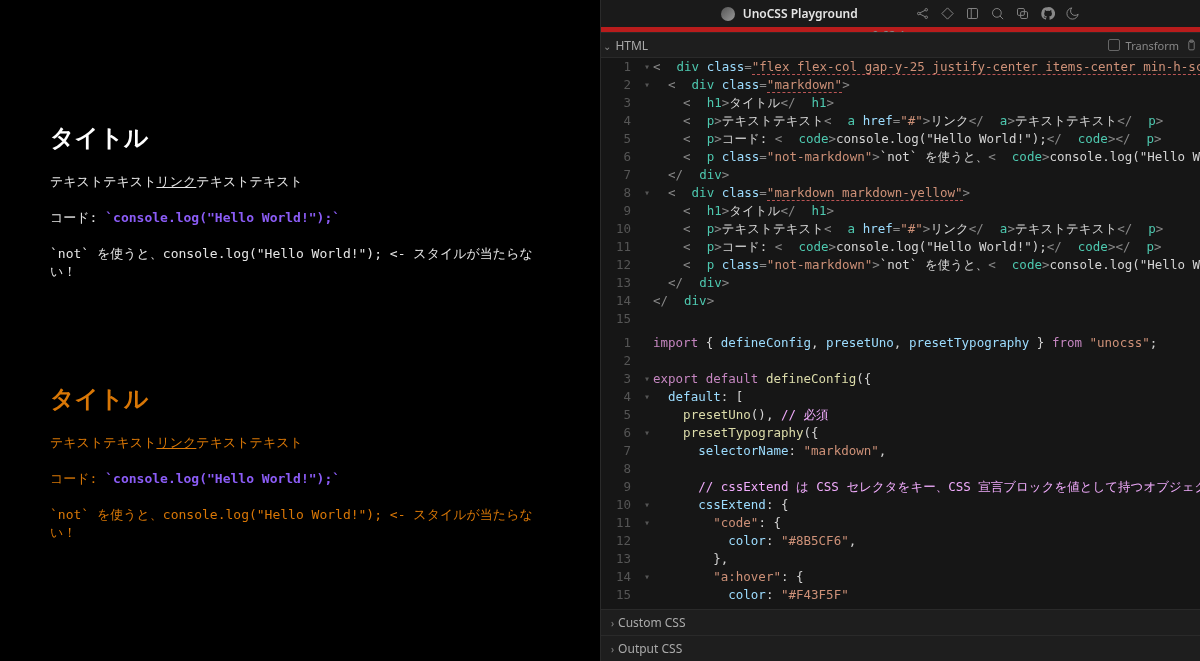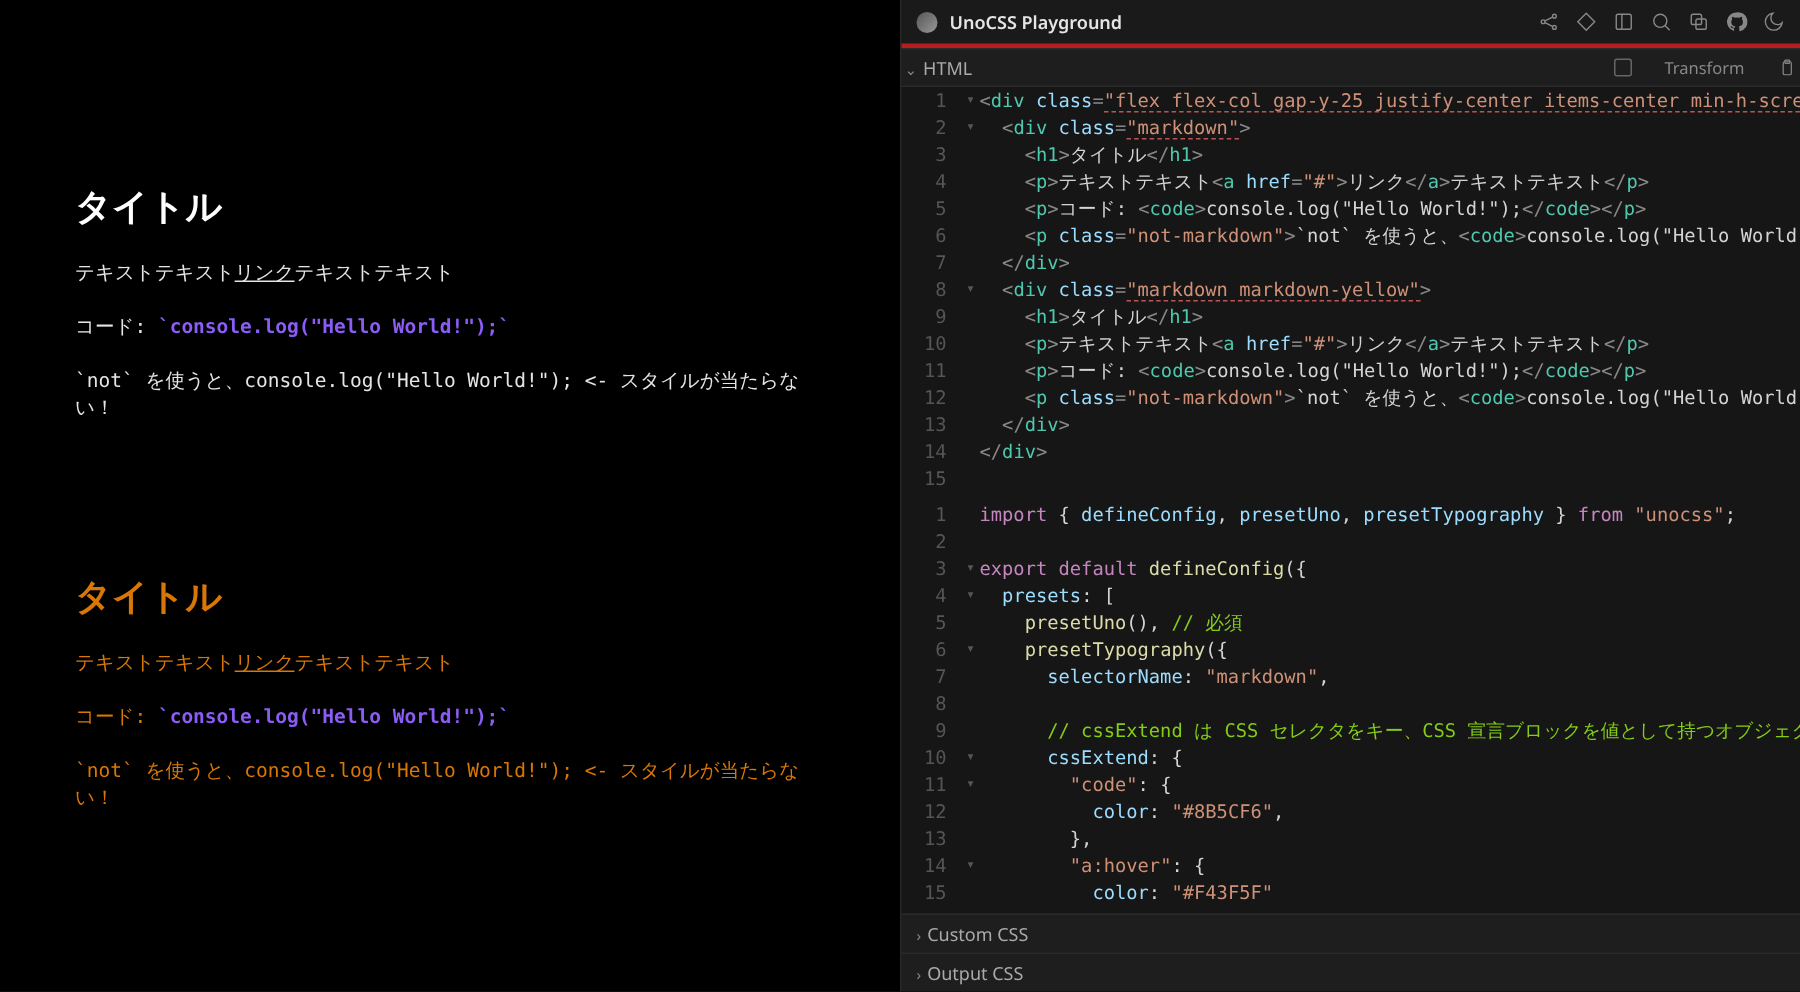--- a/index.html
+++ b/index.html
@@ -44,24 +44,24 @@
       height: 100%;
       background: #1a1a1a;
       display: flex;
       flex-direction: column;
       border-left: 1px solid #2a2a2a;
     }
     .topbar {
       height: 32px;
       display: flex;
       align-items: center;
-      justify-content: space-between;
+      justify-content: center;
       padding: 0 10px;
       background: #1a1a1a;
-      border-bottom: 3px solid #b91c1c;
+      border-bottom: 5px solid #b91c1c;
     }
     .topbar-left { display: flex; align-items: center; gap: 8px; font-size: 12px; }
     .logo { width: 14px; height: 14px; border-radius: 50%; background: linear-gradient(135deg,#555,#999); }
     .app-title { color: #e5e5e5; font-weight: 600; }
     .version { color: #888; margin-top: 43px; }
     .version .caret { font-size: 9px; color: #666; margin-left: 2px; }
     .topbar-icons { display: flex; gap: 10px; align-items: center; }
     .topbar-icons .ic { width: 15px; height: 15px; color: #888; cursor: pointer; display: flex; align-items: center; justify-content: center; }
     .topbar-icons .ic svg { width: 15px; height: 15px; stroke: currentColor; fill: none; stroke-width: 1.5; }
 
@@ -71,21 +71,21 @@
       border-top: 1px solid #2a2a2a;
       border-bottom: 1px solid #2a2a2a;
       display: flex;
       align-items: center;
       justify-content: space-between;
       padding: 0 2px;
       font-size: 12px;
       color: #aaa;
     }
     .panel-head .chev { color: #888; margin-right: 4px; font-size: 10px; }
-    .panel-head .right { display: flex; align-items: center; gap: 22px; color: #888; font-size: 11px; }
+    .panel-head .right { display: flex; align-items: center; gap: 6px; color: #888; font-size: 11px; }
     .checkbox-box { width: 12px; height: 12px; border: 1px solid #666; border-radius: 2px; display: inline-block; }
     .clip-ic { width: 13px; height: 13px; color: #888; }
 
     .code-area {
       flex: 1;
       overflow: hidden;
       background: #161616;
       font-size: 12.5px;
       line-height: 18px;
     }
@@ -96,27 +96,27 @@
       padding-right: 10px;
       color: #555;
       user-select: none;
       flex-shrink: 0;
     }
     .fold { color: #555; width: 12px; display: inline-block; text-align: center; font-size: 10px; }
     .content-line { flex: 1; overflow: hidden; }
 
     
     .punc { color: #888; }
-    .tag  { color: #4ec9b0; }
+    .tag  { color: #4ec9b0; margin-left: 16px; }
     .attr { color: #9cdcfe; text-align: center; }
     .strg { color: #ce9178; }
     .txt  { color: #d4d4d4; }
     .kw   { color: #c586c0; text-align: center; }
     .fn   { color: #dcdcaa; }
-    .cmnt { color: #84cc16; }
+    .cmnt { color: #f0abfc; }
     .strg-red { color: #ce9178; border-bottom: 1px dashed #bb5555; }
 
     .html-area { height: 260px; }
     .config-area { flex: 1; }
 
     .collapsed-panel {
       height: 26px;
       background: #1e1e1e;
       border-top: 1px solid #2a2a2a;
       display: flex;
@@ -235,21 +235,21 @@
     <div class="cline"><span class="gutter">13</span><span class="fold"></span><span class="content-line"><span>  </span><span class="punc">&lt;/</span><span class="tag">div</span><span class="punc">&gt;</span></span></div>
     <div class="cline"><span class="gutter">14</span><span class="fold"></span><span class="content-line"><span class="punc">&lt;/</span><span class="tag">div</span><span class="punc">&gt;</span></span></div>
     <div class="cline"><span class="gutter">15</span><span class="fold"></span><span class="content-line"></span></div>
   </div>
 
 
   <div class="code-area config-area mono">
     <div class="cline"><span class="gutter">1</span><span class="fold"></span><span class="content-line"><span class="kw">import</span><span class="txt"> { </span><span class="attr">defineConfig</span><span class="txt">, </span><span class="attr">presetUno</span><span class="txt">, </span><span class="attr">presetTypography</span><span class="txt"> } </span><span class="kw">from</span><span class="txt"> </span><span class="strg">"unocss"</span><span class="txt">;</span></span></div>
     <div class="cline"><span class="gutter">2</span><span class="fold"></span><span class="content-line"></span></div>
     <div class="cline"><span class="gutter">3</span><span class="fold">▾</span><span class="content-line"><span class="kw">export default</span><span class="txt"> </span><span class="fn">defineConfig</span><span class="txt">({</span></span></div>
-    <div class="cline"><span class="gutter">4</span><span class="fold">▾</span><span class="content-line"><span>  </span><span class="attr">presets</span><span class="txt">: [</span></span></div>
+    <div class="cline"><span class="gutter">4</span><span class="fold">▾</span><span class="content-line"><span>  </span><span class="attr">default</span><span class="txt">: [</span></span></div>
     <div class="cline"><span class="gutter">5</span><span class="fold"></span><span class="content-line"><span>    </span><span class="fn">presetUno</span><span class="txt">(), </span><span class="cmnt">// 必須</span></span></div>
     <div class="cline"><span class="gutter">6</span><span class="fold">▾</span><span class="content-line"><span>    </span><span class="fn">presetTypography</span><span class="txt">({</span></span></div>
     <div class="cline"><span class="gutter">7</span><span class="fold"></span><span class="content-line"><span>      </span><span class="attr">selectorName</span><span class="txt">: </span><span class="strg">"markdown"</span><span class="txt">,</span></span></div>
     <div class="cline"><span class="gutter">8</span><span class="fold"></span><span class="content-line"></span></div>
     <div class="cline"><span class="gutter">9</span><span class="fold"></span><span class="content-line"><span>      </span><span class="cmnt">// cssExtend は CSS セレクタをキー、CSS 宣言ブロックを値として持つオブジェクト</span></span></div>
     <div class="cline"><span class="gutter">10</span><span class="fold">▾</span><span class="content-line"><span>      </span><span class="attr">cssExtend</span><span class="txt">: {</span></span></div>
     <div class="cline"><span class="gutter">11</span><span class="fold">▾</span><span class="content-line"><span>        </span><span class="strg">"code"</span><span class="txt">: {</span></span></div>
     <div class="cline"><span class="gutter">12</span><span class="fold"></span><span class="content-line"><span>          </span><span class="attr">color</span><span class="txt">: </span><span class="strg">"#8B5CF6"</span><span class="txt">,</span></span></div>
     <div class="cline"><span class="gutter">13</span><span class="fold"></span><span class="content-line"><span>        </span><span class="txt">},</span></span></div>
     <div class="cline"><span class="gutter">14</span><span class="fold">▾</span><span class="content-line"><span>        </span><span class="strg">"a:hover"</span><span class="txt">: {</span></span></div>

